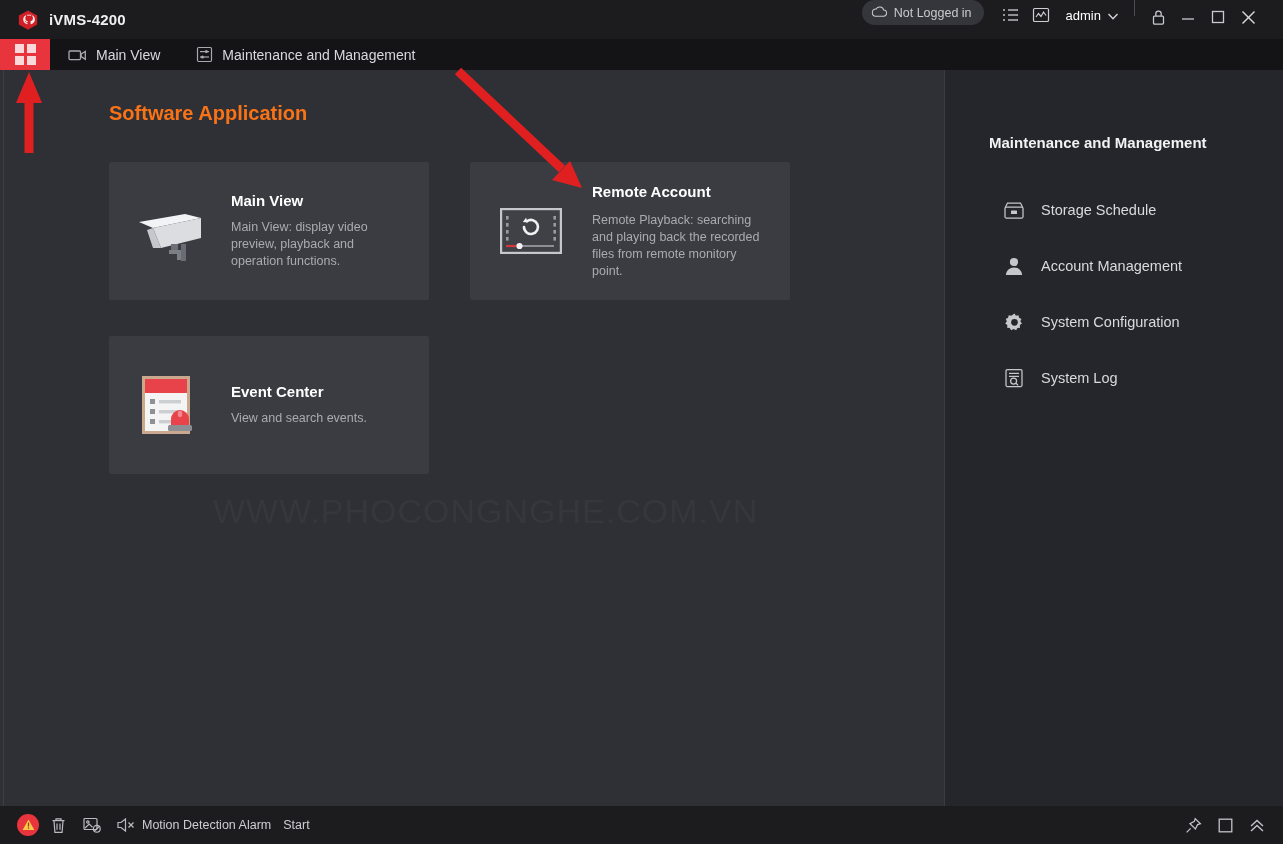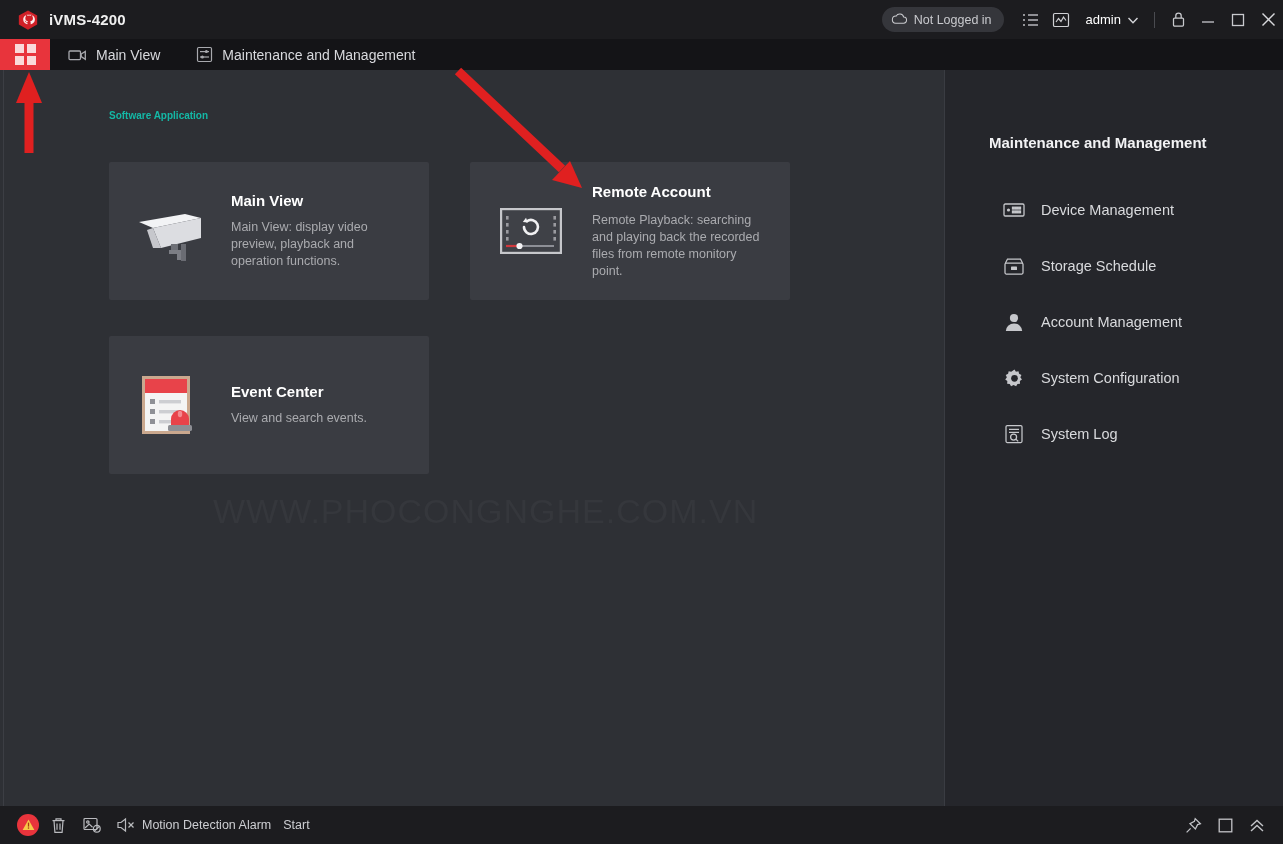--- a/index.html
+++ b/index.html
@@ -27,22 +27,22 @@
     margin-left: 16px; width: 24px; height: 24px;
     display: flex; align-items: center; justify-content: center;
   }
   .app-title {
     margin-left: 9px;
     color: #f0f0f0; font-size: 15px; font-weight: bold;
     letter-spacing: .2px;
     text-align: right;
   }
   .tb-right {
-    margin-left: auto; display: flex; align-items: center;
-    height: 100%; padding-right: 0;
+    margin-left: auto; display: flex; align-items: flex-start;
+    height: 100%; padding-right: 20px;
   }
   .login-pill {
     display: flex; align-items: center; gap: 6px;
     background: #35363b; border-radius: 13px;
     height: 25px; padding: 0 12px 0 9px;
     color: #c9cace; font-size: 12.5px;
     margin-right: 12px;
   }
   .tb-icon {
     width: 30px; height: 30px;
@@ -94,22 +94,22 @@
     background: #3a3c42;
   }
 
   
   .content {
     position: absolute; top: 70px; left: 4px;
     width: 940px; height: 736px;
     background: #2e3035;
   }
   .section-title {
-    position: absolute; left: 105px; top: 40px;
-    color: #14b8a6; font-size: 10px; font-weight: bold;
+    position: absolute; left: 105px; top: 32px;
+    color: #f97316; font-size: 20px; font-weight: bold;
   }
   .card {
     position: absolute;
     width: 320px; height: 138px;
     background: #3a3c42;
     border-radius: 2px;
     display: flex; align-items: center;
   }
   #card-main   { left: 105px; top: 92px; }
   #card-remote { left: 466px; top: 92px; }
@@ -386,37 +386,20 @@
   </div>
 
   <div class="watermark">WWW.PHOCONGNGHE.COM.VN</div>
 
   <div class="vdivider"></div>
 
   <div class="rightpanel">
     <div class="rp-title">Maintenance and Management</div>
     <div class="rp-list">
 
-      <div class="rp-item">
-        <span class="rp-ico">
-          <svg width="22" height="16" viewBox="0 0 22 16" fill="none" stroke="#c6c7cb" stroke-width="1.3">
-            <rect x="1" y="2" width="20" height="12" rx="1.2"></rect>
-            <circle cx="5.5" cy="8" r="1.6" fill="#c6c7cb" stroke="none"></circle>
-            <g fill="#c6c7cb">
-                <rect x="9.5" y="5.2" width="1.8" height="1.8"></rect>
-                <rect x="12.6" y="5.2" width="1.8" height="1.8"></rect>
-                <rect x="15.7" y="5.2" width="1.8" height="1.8"></rect>
-            <rect x="9.5" y="9" width="1.8" height="1.8"></rect>
-                <rect x="12.6" y="9" width="1.8" height="1.8"></rect>
-                <rect x="15.7" y="9" width="1.8" height="1.8"></rect>
-              </g>
-          </svg>
-        </span>
-        <span>Device Management</span>
-      </div>
 
 
       <div class="rp-item">
         <span class="rp-ico">
           <svg width="22" height="19" viewBox="0 0 22 19" fill="none" stroke="#c6c7cb" stroke-width="1.25">
             <path d="M2.5 6 L4.5 2 L17.5 2 L19.5 6"></path>
             <rect x="2" y="6" width="18" height="11" rx="1.2"></rect>
             <rect x="8" y="9.6" width="6" height="3.4" rx=".6" fill="#c6c7cb" stroke="none"></rect>
           </svg>
         </span>

